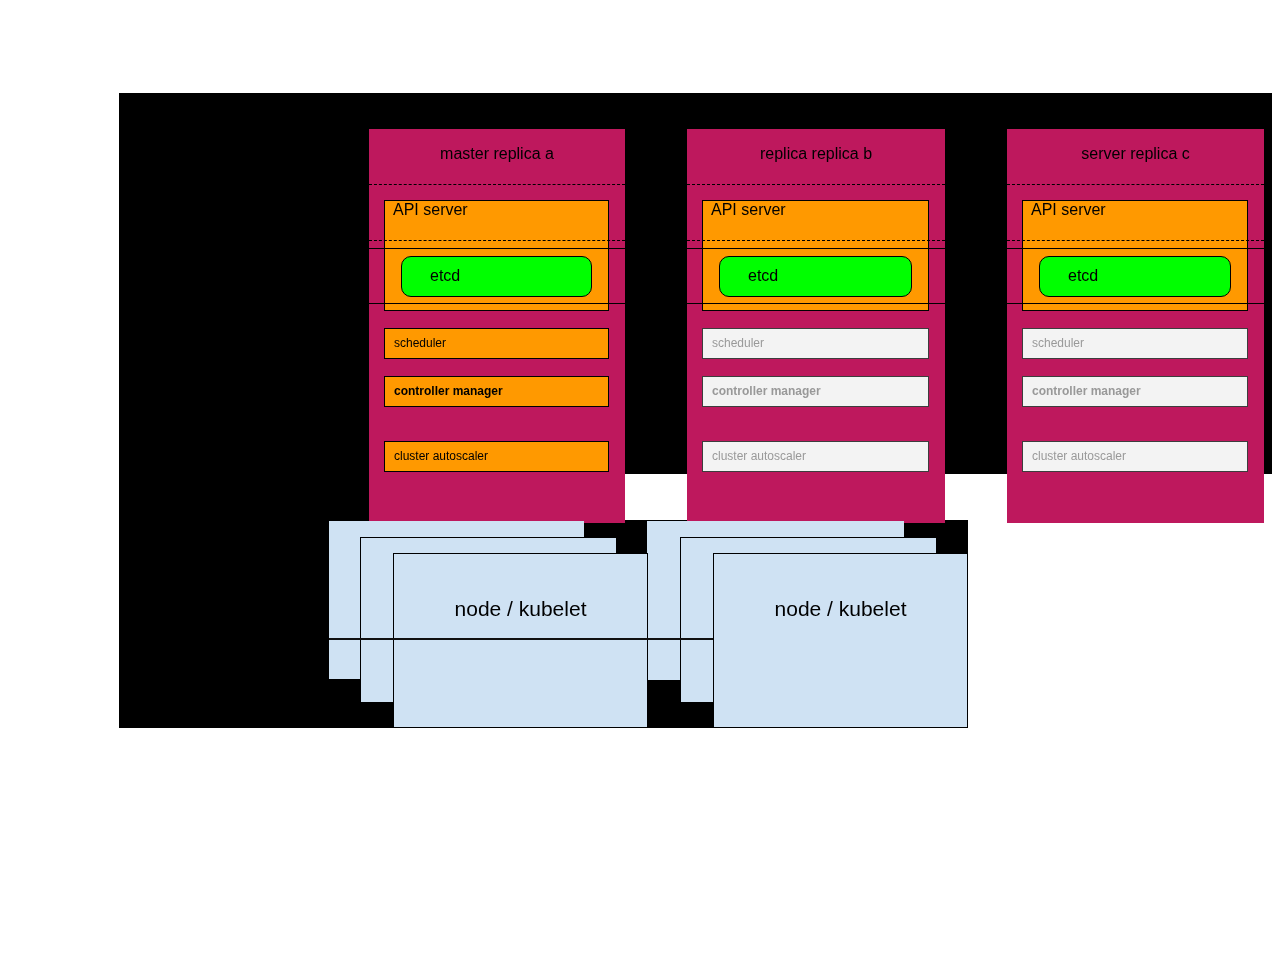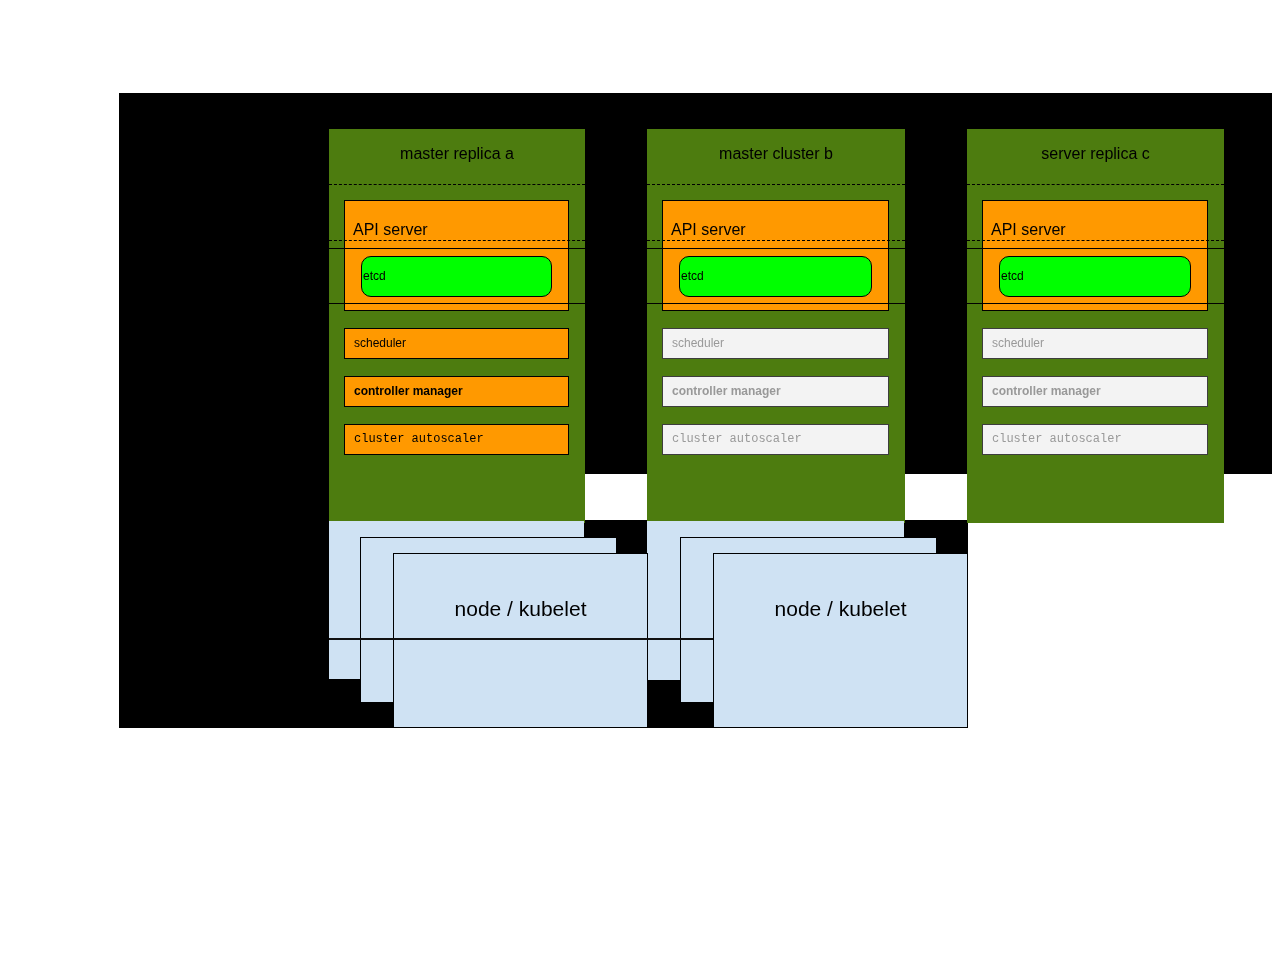--- a/index.html
+++ b/index.html
@@ -7,45 +7,45 @@
     position:relative;width:1280px;height:960px;background:#ffffff;
     font-family:"Liberation Sans",sans-serif;overflow:hidden;color:#000;
   }
   
   .bg{position:absolute;background:#000;z-index:0;}
   .bg-a{left:119px;top:93px;width:1153px;height:381px;}
   .bg-b{left:119px;top:474px;width:393px;height:46px;}
   .bg-c{left:119px;top:520px;width:849px;height:208px;}
 
   
-  .replica{position:absolute;top:129px;height:394px;background:#4d7c0f;z-index:1;}
+  .replica{position:absolute;top:129px;height:394px;background:#be185d;z-index:1;margin-left:40px;}
   .replica-a{left:329px;width:256px;}
   .replica-b{left:647px;width:258px;}
   .replica-c{left:967px;width:257px;}
 
   .r-title{position:absolute;top:16px;left:0;right:0;text-align:center;font-size:16px;z-index:3;}
   .hline{position:absolute;left:0;right:0;height:0;z-index:2;}
   .dash{border-top:1.5px dashed #000;}
   .sol{border-top:1.5px solid #000;}
   .y-dash1{top:55px;}
   .y-dash2{top:111px;}
   .y-sol1{top:119px;}
   .y-sol2{top:174px;}
 
   .api-box{position:absolute;left:15px;right:16px;top:71px;height:111px;
     background:#ff9900;border:1.5px solid #000;box-sizing:border-box;z-index:1;}
-  .api-label{position:absolute;left:24px;top:92px;font-size:16px;z-index:3;}
+  .api-label{position:absolute;left:24px;top:72px;font-size:16px;z-index:3;}
   .etcd-box{position:absolute;left:32px;right:33px;top:127px;height:41px;
     background:#00ff00;border:1.6px solid #000;border-radius:10px;box-sizing:border-box;
-    z-index:3;font-size:12px;line-height:38px;padding-left:1px;}
+    z-index:3;font-size:16px;line-height:38px;padding-left:28px;}
   .sub{position:absolute;left:15px;right:16px;height:31px;box-sizing:border-box;
     font-size:12px;line-height:28px;padding-left:9px;border:1.5px solid #000;z-index:1;}
   .y-sub1{top:199px;}
   .y-sub2{top:247px;font-weight:bold;}
-  .y-sub3{top:295px;font-family:Liberation Mono, monospace;}
+  .y-sub3{top:312px;}
   .sub.on{background:#ff9900;color:#000;border-color:#000;}
   .sub.off{background:#f3f3f3;color:#999999;border-color:#3d3d3d;}
 
   
   .stack-box{position:absolute;background:#cfe2f3;box-sizing:border-box;}
   .bordered{border:1.5px solid #000;}
   .s1b1{left:329px;top:521px;width:255px;height:158px;z-index:1;}
   .s1b2{left:360px;top:537px;width:257px;height:166px;z-index:2;}
   .s1b3{left:393px;top:553px;width:255px;height:175px;z-index:3;}
   .s2b1{left:647px;top:521px;width:257px;height:159px;z-index:1;}
@@ -73,21 +73,21 @@
     <div class="api-label">API server</div>
     <div class="etcd-box">
       <span>etcd</span>
     </div>
     <div class="sub on y-sub1">scheduler</div>
     <div class="sub on y-sub2">controller manager</div>
     <div class="sub on y-sub3">cluster autoscaler</div>
   </div>
 
   <div class="replica replica-b">
-    <div class="r-title">master cluster b</div>
+    <div class="r-title">replica replica b</div>
     <div class="hline dash y-dash1"></div>
     <div class="api-box"></div>
     <div class="hline dash y-dash2"></div>
     <div class="hline sol y-sol1"></div>
     <div class="hline sol y-sol2"></div>
     <div class="api-label">API server</div>
     <div class="etcd-box">
       <span>etcd</span>
     </div>
     <div class="sub off y-sub1">scheduler</div>

